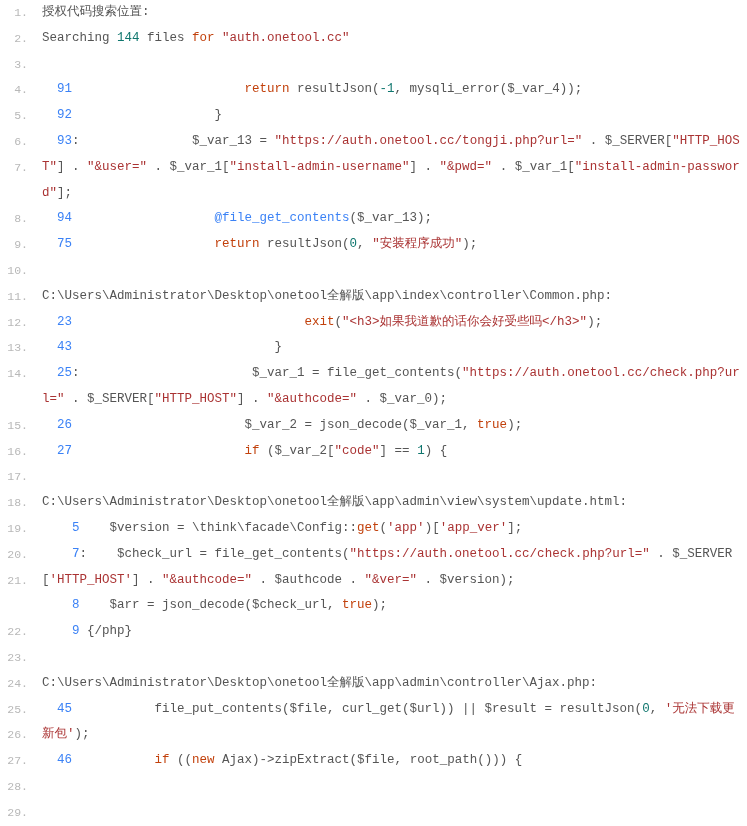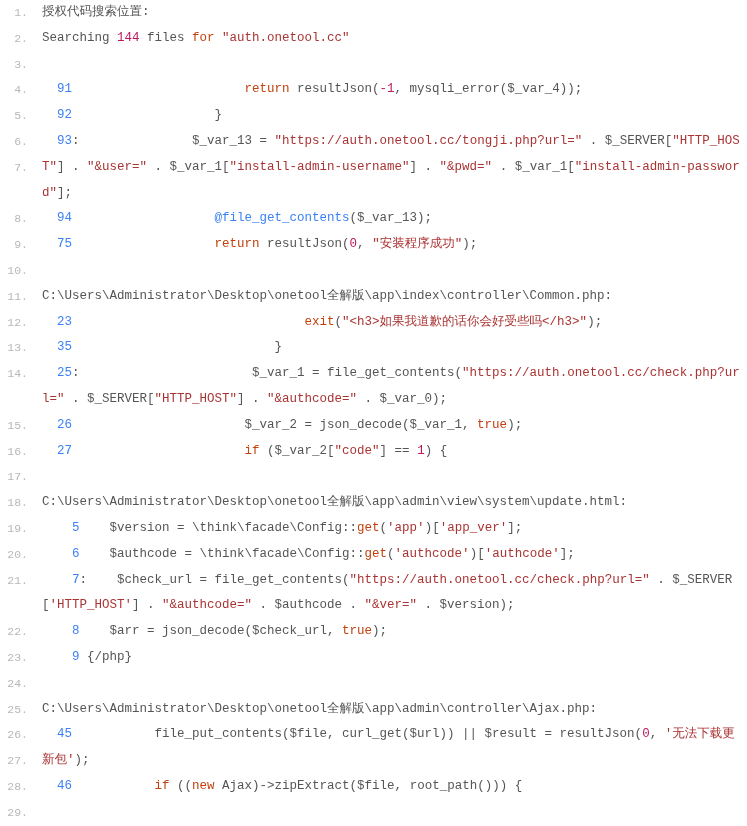--- a/index.html
+++ b/index.html
@@ -29,21 +29,21 @@
     flex: 1;
     padding-left: 8px;
     color: #555;
   }
   .content .line {
     min-height: 25.8px;
     line-height: 25.8px;
     white-space: pre-wrap;
     word-break: break-all;
   }
-  .num   { color: #be185d; }
+  .num   { color: #0f766e; }
   .kw    { color: #c2410c; }
   .str   { color: #a33; }
   .brown { color: #3b82f6; }
 </style>
 </head>
 <body>
 
 <div class="code-block">
   <div class="gutter">
     <div class="ln">1.</div>
@@ -96,35 +96,34 @@
     <div class="line"><span class="brown">  94</span><span>                   </span><span class="brown">@file_get_contents</span><span>($_var_13);</span></div>
 
     <div class="line"><span class="brown">  75</span><span>                   </span><span class="kw">return</span><span> resultJson(</span><span class="num">0</span><span>, </span><span class="str">"安装程序成功"</span><span>);</span></div>
 
     <div class="line"></div>
 
     <div class="line">C:\Users\Administrator\Desktop\onetool全解版\app\index\controller\Common.php:</div>
 
     <div class="line"><span class="brown">  23</span><span>                               </span><span class="kw">exit</span><span>(</span><span class="str">"&lt;h3&gt;如果我道歉的话你会好受些吗&lt;/h3&gt;"</span><span>);</span></div>
 
-    <div class="line"><span class="brown">  35</span><span>                           }</span></div>
+    <div class="line"><span class="brown">  43</span><span>                           }</span></div>
 
     <div class="line"><span class="brown">  25</span><span>:</span><span>                       $_var_1 = file_get_contents(</span><span class="str">"https://auth.onetool.cc/check.php?url="</span><span> . $_SERVER[</span><span class="str">"HTTP_HOST"</span><span>] . </span><span class="str">"&amp;authcode="</span><span> . $_var_0);</span></div>
 
     <div class="line"><span class="brown">  26</span><span>                       $_var_2 = json_decode($_var_1, </span><span class="kw">true</span><span>);</span></div>
 
     <div class="line"><span class="brown">  27</span><span>                       </span><span class="kw">if</span><span> ($_var_2[</span><span class="str">"code"</span><span>] == </span><span class="num">1</span><span>) {</span></div>
 
     <div class="line"></div>
 
     <div class="line">C:\Users\Administrator\Desktop\onetool全解版\app\admin\view\system\update.html:</div>
 
     <div class="line"><span class="brown">    5</span><span>    $version = \think\facade\Config::</span><span class="kw">get</span><span>(</span><span class="str">'app'</span><span>)[</span><span class="str">'app_ver'</span><span>];</span></div>
 
-    <div class="line"><span class="brown">    6</span><span>    $authcode = \think\facade\Config::</span><span class="kw">get</span><span>(</span><span class="str">'authcode'</span><span>)[</span><span class="str">'authcode'</span><span>];</span></div>
 
     <div class="line"><span class="brown">    7</span><span>:</span><span>    $check_url = file_get_contents(</span><span class="str">"https://auth.onetool.cc/check.php?url="</span><span> . $_SERVER[</span><span class="str">'HTTP_HOST'</span><span>] . </span><span class="str">"&amp;authcode="</span><span> . $authcode . </span><span class="str">"&amp;ver="</span><span> . $version);</span></div>
 
     <div class="line"><span class="brown">    8</span><span>    $arr = json_decode($check_url, </span><span class="kw">true</span><span>);</span></div>
 
     <div class="line"><span class="brown">    9</span><span> {/php}</span></div>
 
     <div class="line"></div>
 
     <div class="line">C:\Users\Administrator\Desktop\onetool全解版\app\admin\controller\Ajax.php:</div>

